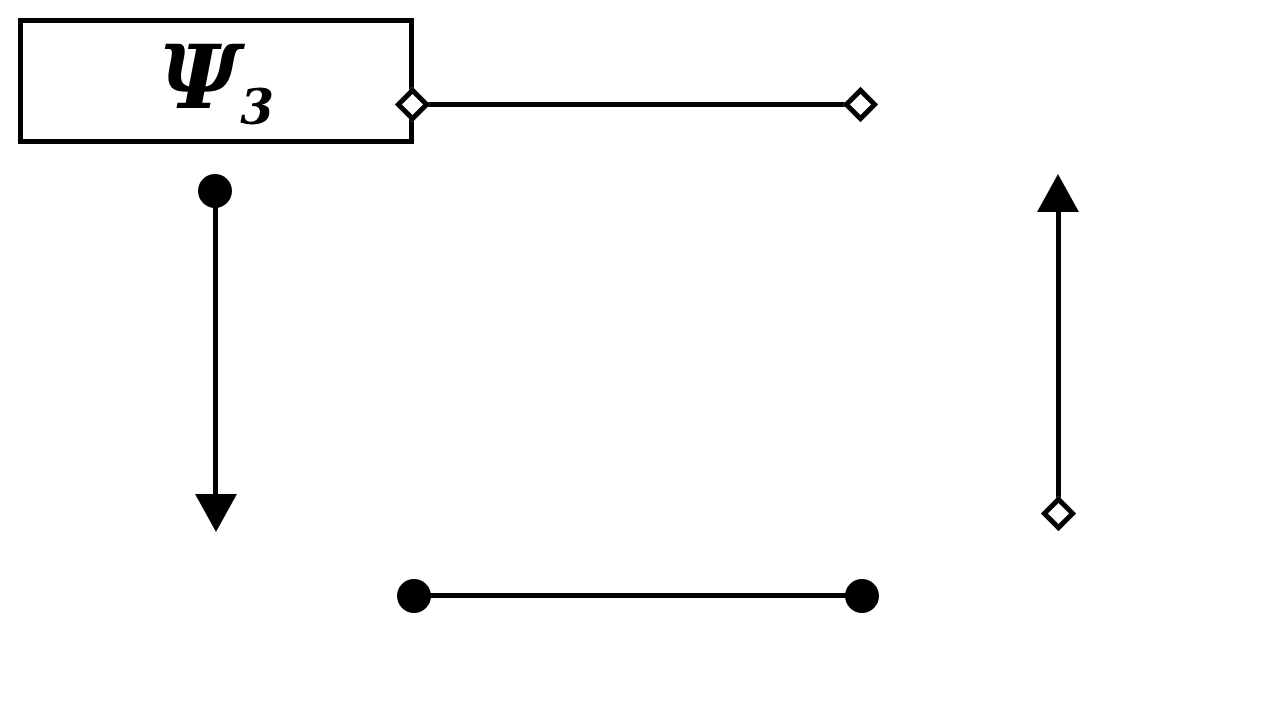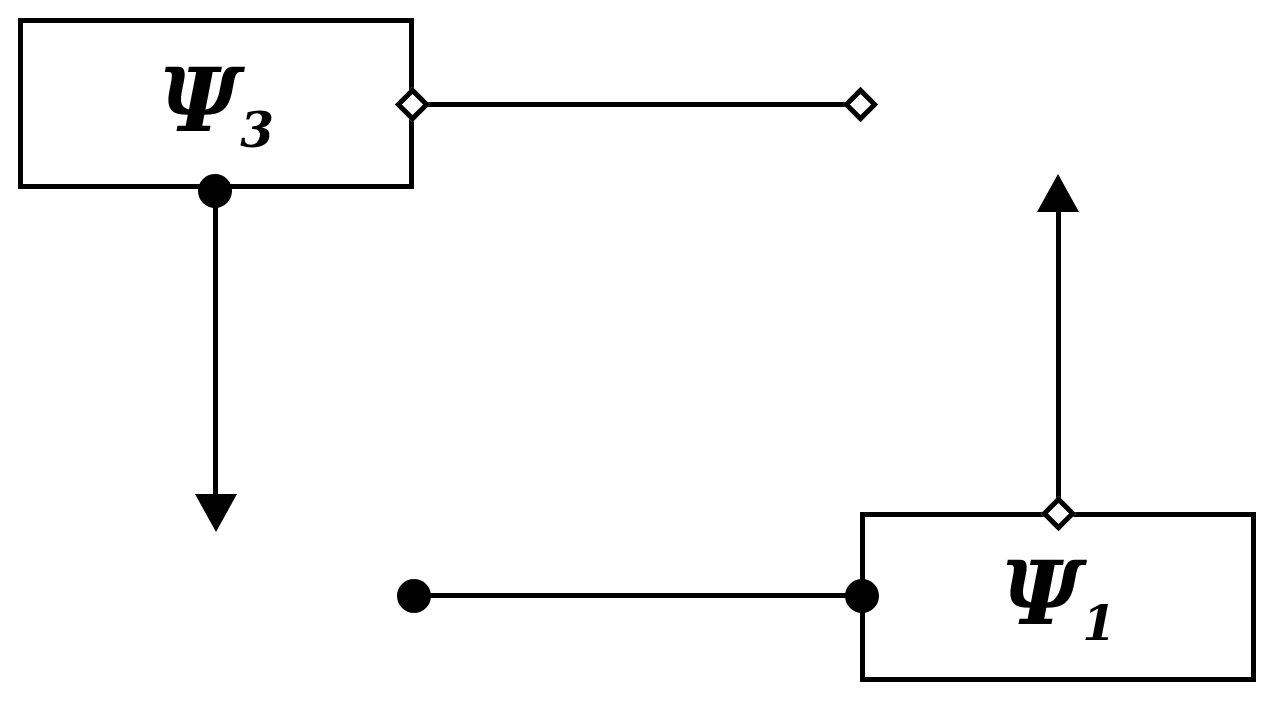--- a/index.html
+++ b/index.html
@@ -20,21 +20,21 @@
   .node {
     position: absolute;
     box-sizing: border-box;
     border: 5px solid #000000;
     background: #ffffff;
     display: flex;
     align-items: center;
     justify-content: center;
     z-index: 1;
   }
-  .node-psi3 { left: 18px;  top: 18px;  width: 396px; height: 171px; }
+  .node-psi3 { left: 18px;  top: 18px;  width: 396px; height: 126px; }
   .node-psi2 { left: 860px; top: 18px;  width: 396px; height: 171px; }
   .node-psi4 { left: 18px;  top: 510px; width: 398px; height: 171px; }
   .node-psi1 { left: 860px; top: 512px; width: 396px; height: 170px; }
 
   .label {
     font-style: italic;
     font-weight: bold;
     font-size: 88px;
     line-height: 1;
     color: #000000;
@@ -112,23 +112,20 @@
   <div class="edge edge-left"></div>
   <div class="edge edge-bottom"></div>
   <div class="edge edge-right"></div>
 
   <div class="node node-psi3">
     <div class="label"><span>Ψ</span><span class="sub">3</span></div>
   </div>
 
 
 
-  <div class="node node-psi1">
-    <div class="label"><span>Ψ</span><span class="sub">1</span></div>
-  </div>
 
   <div class="marker diamond diamond-1"></div>
   <div class="marker diamond diamond-2"></div>
   <div class="marker diamond diamond-3"></div>
 
   <div class="marker dot dot-1"></div>
   <div class="marker dot dot-2"></div>
   <div class="marker dot dot-3"></div>
 
   <div class="marker arrow arrow-down"></div>

